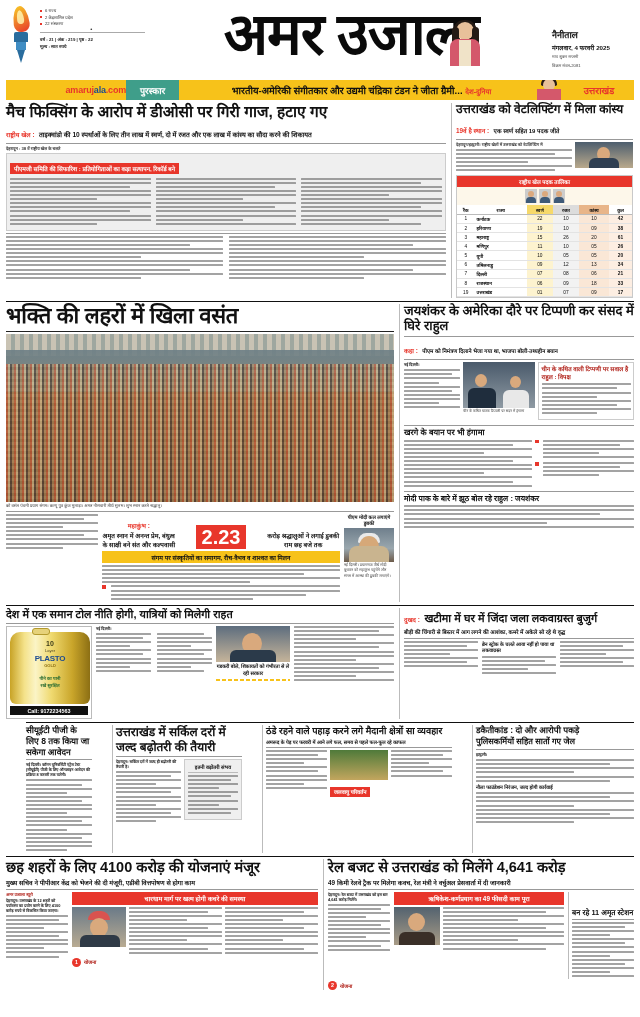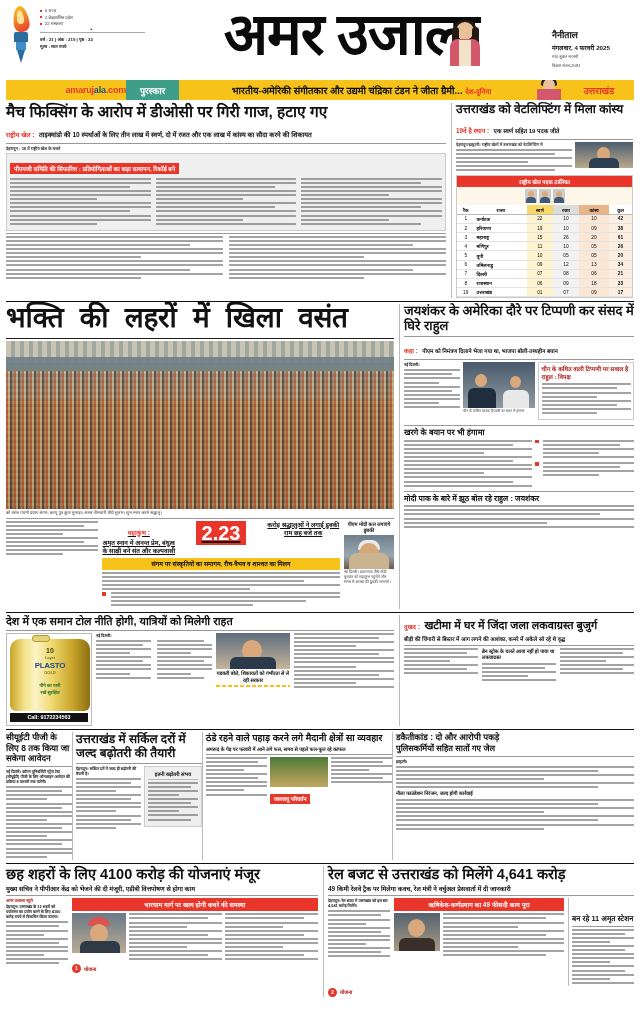--- a/index.html
+++ b/index.html
@@ -439,21 +439,21 @@
               </tr>
             </tbody>
         </table>
       </div>
     </div>
   </div>
 
   <div class="sec" style="display:flex;gap:5px;">
 
     <div style="width:388px;">
-      <div class="hl-xl" style="font-size:28px;font-family:Liberation Mono, monospace;">भक्ति की लहरों में खिला वसंत</div>
+      <div class="hl-xl" style="font-size:22px;">भक्ति की लहरों में खिला वसंत</div>
       <div class="hr-thin"></div>
       <div class="photo ghat-photo">
         <div class="tents"></div>
           <div class="water"></div>
           <div class="crowd"></div>
       </div>
       <div class="cap">को वसंत पंचमी प्रयाग संगम। कल्पू पुत्र कुंज मुलाड़ा। अमत नौसचारी तीर्थ सुलभ। शुभ स्नान करते श्रद्धालु।</div>
       <div class="hr-hair"></div>
 
       <div style="display:flex;gap:4px;margin-top:1px;">
@@ -464,21 +464,21 @@
               <i class="l"></i>
               <i class="s"></i>
               <i class="l"></i>
               <i class="m"></i>
               <i class="l"></i>
               <i class="l"></i>
               <i class="s"></i>
           </div>
         </div>
         <div style="flex:1;">
-          <div style="display:flex;align-items:flex-start;gap:20px;text-decoration:underline;">
+          <div style="display:flex;align-items:flex-end;gap:20px;">
             <div style="flex:1;text-align:center;">
               <span class="kicker">महाकुंभ :</span>
               <div style="font-size:6.4px;font-weight:bold;line-height:1.35;">अमृत स्नान में अनन्त प्रेम, बंधुत्व के साक्षी बने संत और कल्पवासी</div>
             </div>
             <div class="bignum">2.23</div>
             <div style="flex:1;text-align:center;font-size:6.4px;font-weight:bold;line-height:1.35;">करोड़ श्रद्धालुओं ने लगाई डुबकी राम छह बजे तक</div>
           </div>
           <div class="yellowstrap" style="margin-top:2px;">संगम पर संस्कृतियों का समागम, रौच-वैभव व शाश्वत का मिलन</div>
           <div class="lines" style="margin-top:2px;">
             <i class="l"></i>
@@ -733,21 +733,21 @@
                 <i class="l"></i>
                 <i class="m"></i>
                 <i class="l"></i>
               </div>
           </div>
         </div>
       </div>
     </div>
   </div>
 
-  <div class="sec" style="display:flex;gap:0;">
+  <div class="sec" style="display:flex;gap:20px;margin-left:20px;">
     <div style="width:66px;">
       <div class="hl-xs" style="font-size:8.6px;">सीयूईटी पीजी के लिए 8 तक किया जा सकेगा आवेदन</div>
       <div class="hr-hair"></div>
       <div style="font-size:3.9px;font-weight:bold">नई दिल्ली। कॉमन यूनिवर्सिटी एंट्रेंस टेस्ट (सीयूईटी) पीजी के लिए ऑनलाइन आवेदन की प्रक्रिया 8 फरवरी तक चलेगी।</div>
       <div class="lines" style="margin-top:2px;">
         <i class="l"></i>
           <i class="m"></i>
           <i class="l"></i>
           <i class="s"></i>
           <i class="l"></i>

